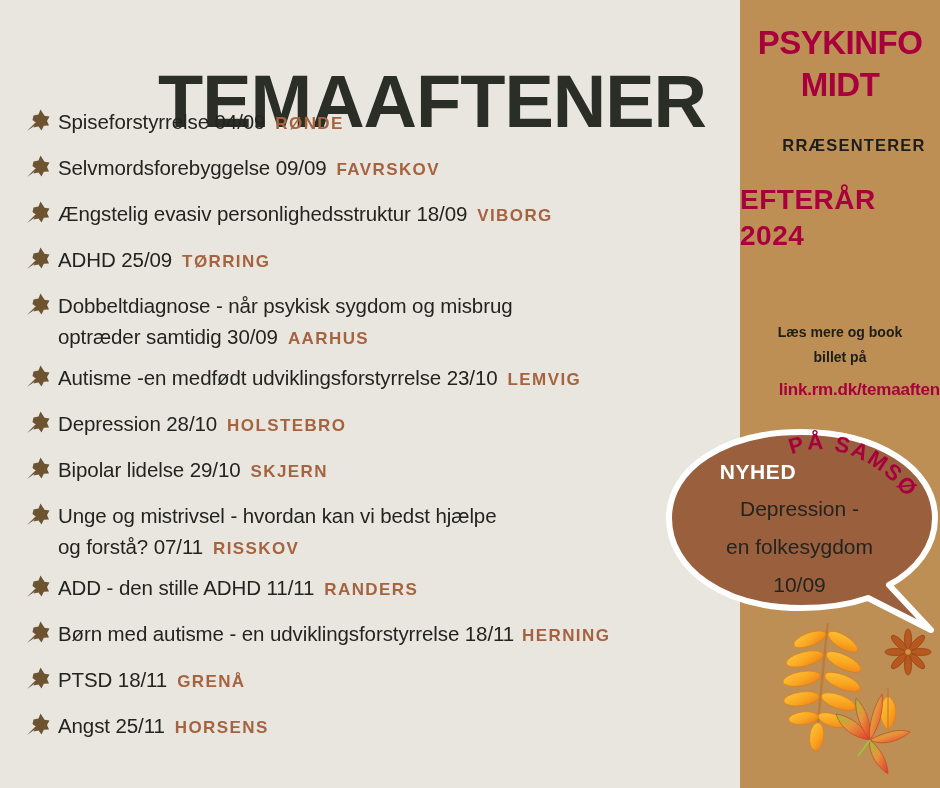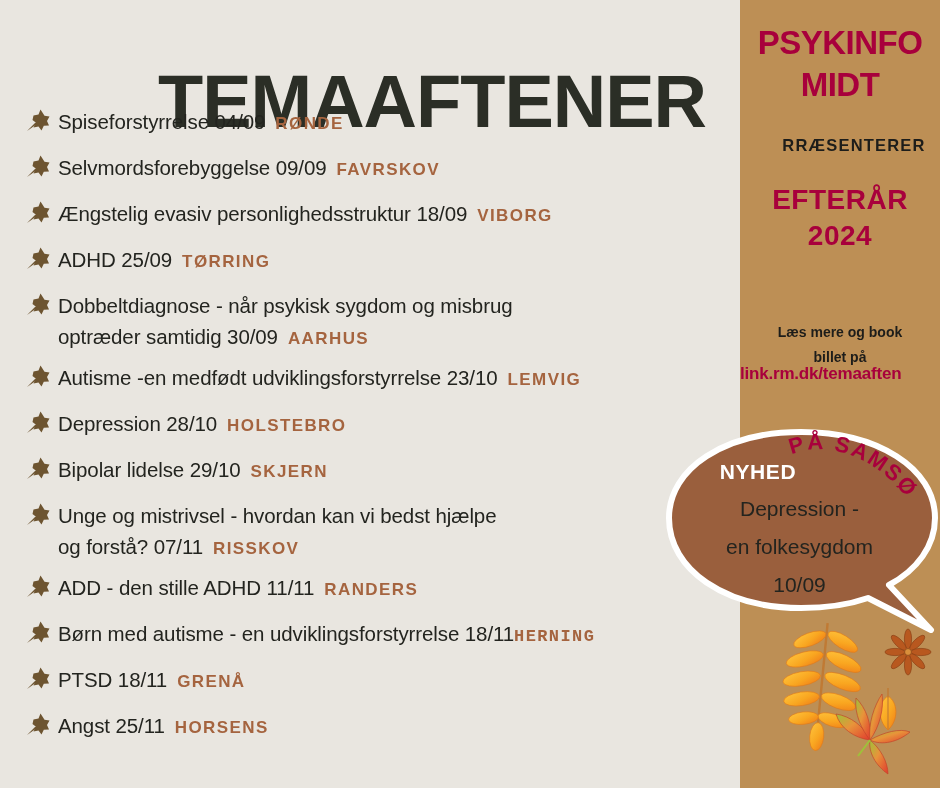--- a/index.html
+++ b/index.html
@@ -78,21 +78,21 @@
   .event-title { white-space: pre-line; }
 
   .city {
     color: #a5643f;
     font-size: 17px;
     letter-spacing: 1.4px;
     font-weight: bold;
     margin-left: 10px;
     white-space: nowrap;
   }
-  .city.tight { margin-left: 0; font-family: Liberation Mono, monospace; }
+  .city.tight { margin-left: 8px; }
 
   
   #sidebar {
     position: absolute;
     left: 740px;
     top: 0;
     width: 200px;
     height: 788px;
     background: #bd8f55;
     overflow: hidden;
@@ -118,44 +118,44 @@
     color: #1d1d1a;
     font-size: 16.5px;
     letter-spacing: 1.2px;
     font-weight: bold;
   }
 
   #season-label {
     position: absolute;
     left: 0; top: 182px;
     width: 200px;
-    text-align: center;
+    text-align: left;
     color: #a8003c;
     font-size: 28px;
     line-height: 36px;
     font-weight: bold;
     letter-spacing: 0.5px;
   }
 
   #booking-note {
     position: absolute;
     left: 6px; top: 320px;
     width: 188px;
     text-align: center;
     color: #1d1d1a;
     font-size: 14px;
     line-height: 25px;
     font-weight: bold;
   }
 
   #booking-link {
     position: absolute;
-    left: 0; top: 364px;
+    left: 0; top: 380px;
     width: 200px;
-    text-align: left;
+    text-align: right;
     color: #a8003c;
     font-size: 17px;
     font-weight: bold;
     letter-spacing: -0.2px;
   }
 
   
   #nyhed-bubble {
     position: absolute;
     left: 663px;

